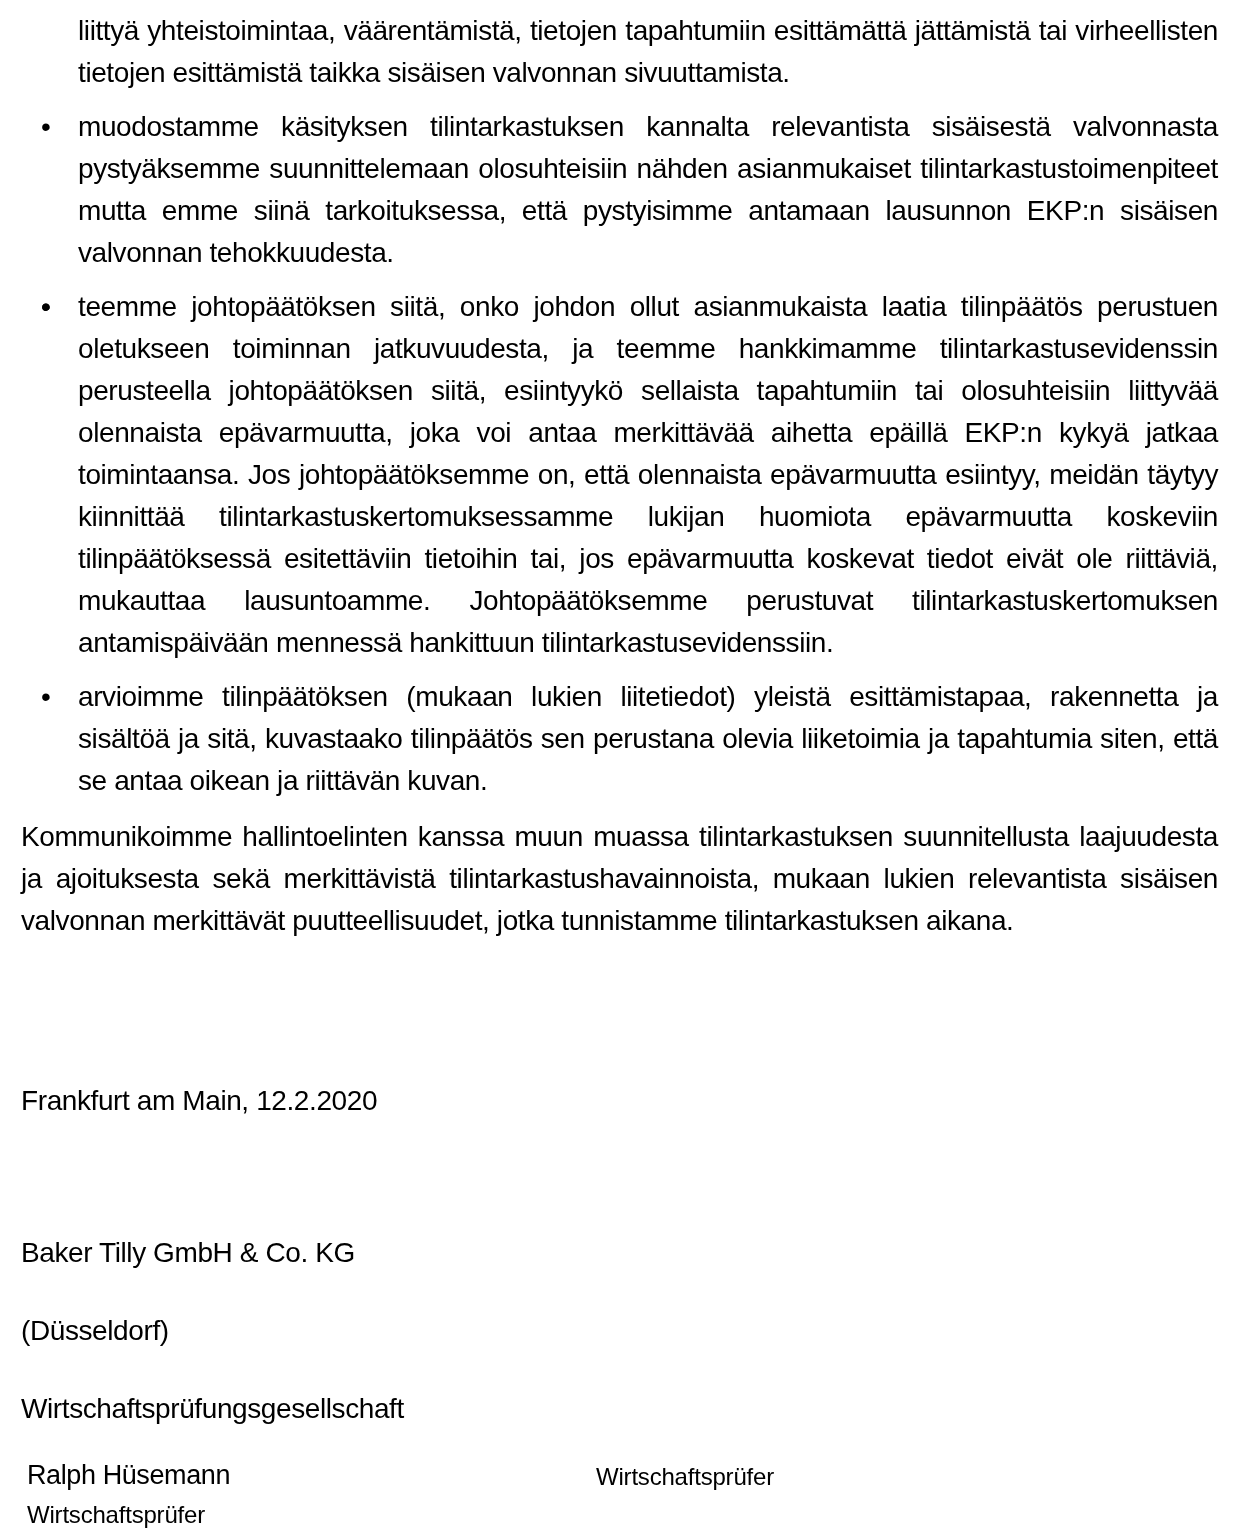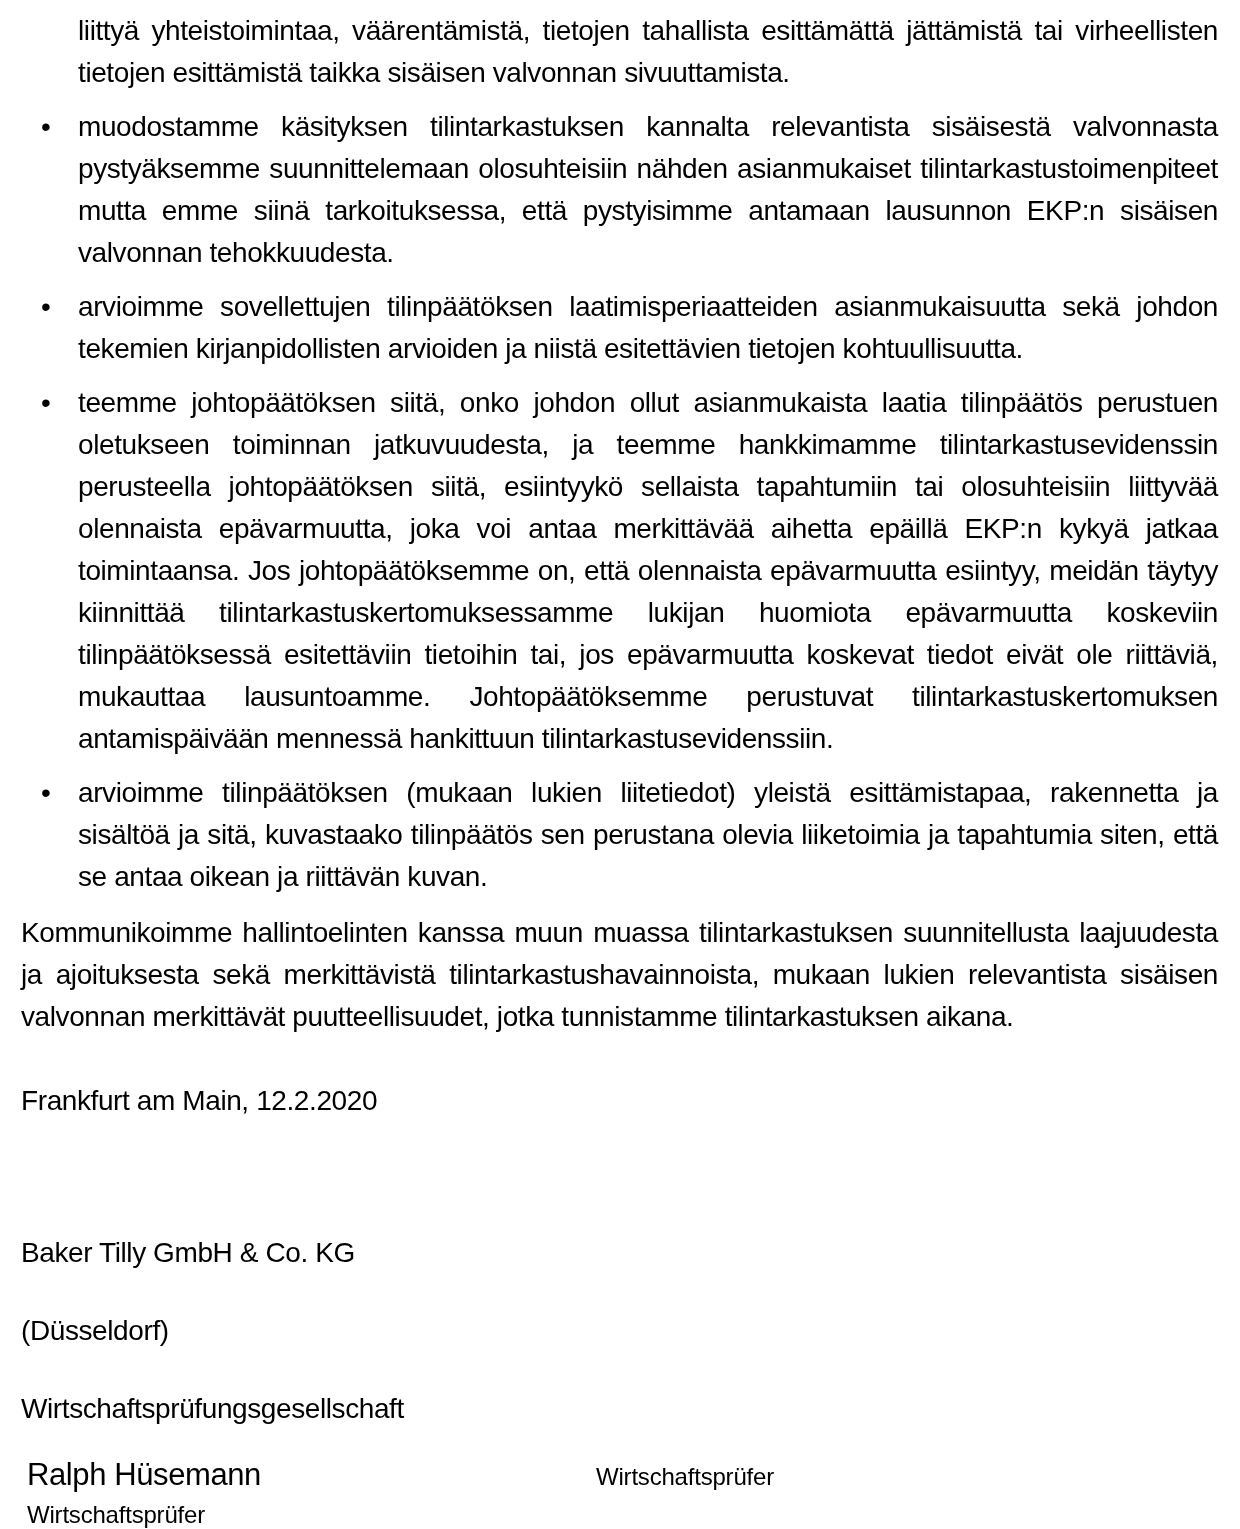--- a/index.html
+++ b/index.html
@@ -76,45 +76,44 @@
   .sig-col-left {
     width: 596px;
     box-sizing: border-box;
     padding-left: 27px;
     flex: 0 0 auto;
   }
   .sig-col-right {
     flex: 1 1 auto;
   }
   .sig-name {
-    font-size: 31px;
+    font-size: 27px;
     line-height: 38px;
   }
   .sig-title {
     font-size: 24px;
     line-height: 26px;
     letter-spacing: -0.2px;
     margin-top: 8px;
   }
 </style>
 </head>
 <body>
 
 <div class="page">
 
-  <p class="cont-para">liittyä yhteistoimintaa, väärentämistä, tietojen tahallista esittämättä jättämistä tai virheellisten tietojen esittämistä taikka sisäisen valvonnan sivuuttamista.</p>
+  <p class="cont-para">liittyä yhteistoimintaa, väärentämistä, tietojen tapahtumiin esittämättä jättämistä tai virheellisten tietojen esittämistä taikka sisäisen valvonnan sivuuttamista.</p>
 
   <ul class="points">
     <li>
       <span class="marker">•</span>
       <span>muodostamme käsityksen tilintarkastuksen kannalta relevantista sisäisestä valvonnasta pystyäksemme suunnittelemaan olosuhteisiin nähden asianmukaiset tilintarkastustoimenpiteet mutta emme siinä tarkoituksessa, että pystyisimme antamaan lausunnon EKP:n sisäisen valvonnan tehokkuudesta.</span>
     </li>
     <li>
       <span class="marker">•</span>
-      <span>arvioimme sovellettujen tilinpäätöksen laatimisperiaatteiden asianmukaisuutta sekä johdon tekemien kirjanpidollisten arvioiden ja niistä esitettävien tietojen kohtuullisuutta.</span>
     </li>
     <li>
       <span class="marker">•</span>
       <span>teemme johtopäätöksen siitä, onko johdon ollut asianmukaista laatia tilinpäätös perustuen oletukseen toiminnan jatkuvuudesta, ja teemme hankkimamme tilintarkastusevidenssin perusteella johtopäätöksen siitä, esiintyykö sellaista tapahtumiin tai olosuhteisiin liittyvää olennaista epävarmuutta, joka voi antaa merkittävää aihetta epäillä EKP:n kykyä jatkaa toimintaansa. Jos johtopäätöksemme on, että olennaista epävarmuutta esiintyy, meidän täytyy kiinnittää tilintarkastuskertomuksessamme lukijan huomiota epävarmuutta koskeviin tilinpäätöksessä esitettäviin tietoihin tai, jos epävarmuutta koskevat tiedot eivät ole riittäviä, mukauttaa lausuntoamme. Johtopäätöksemme perustuvat tilintarkastuskertomuksen antamispäivään mennessä hankittuun tilintarkastusevidenssiin.</span>
     </li>
     <li>
       <span class="marker">•</span>
       <span>arvioimme tilinpäätöksen (mukaan lukien liitetiedot) yleistä esittämistapaa, rakennetta ja sisältöä ja sitä, kuvastaako tilinpäätös sen perustana olevia liiketoimia ja tapahtumia siten, että se antaa oikean ja riittävän kuvan.</span>
     </li>
   </ul>

